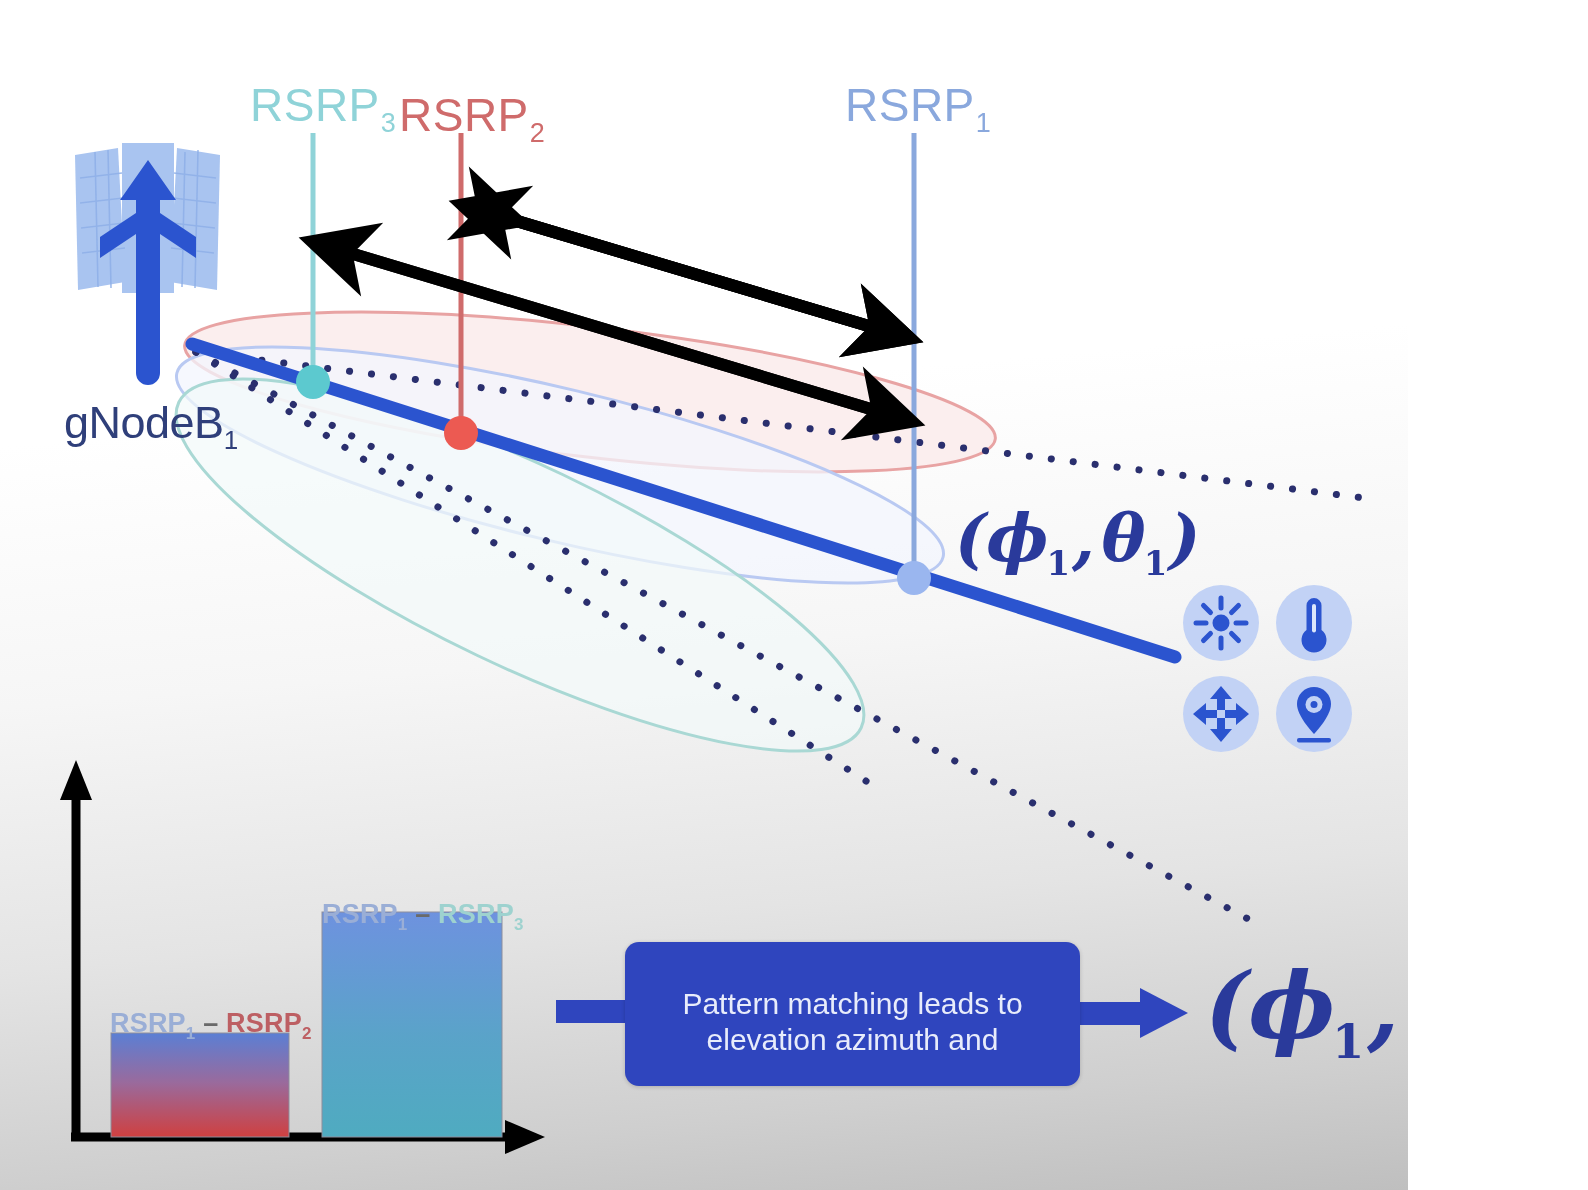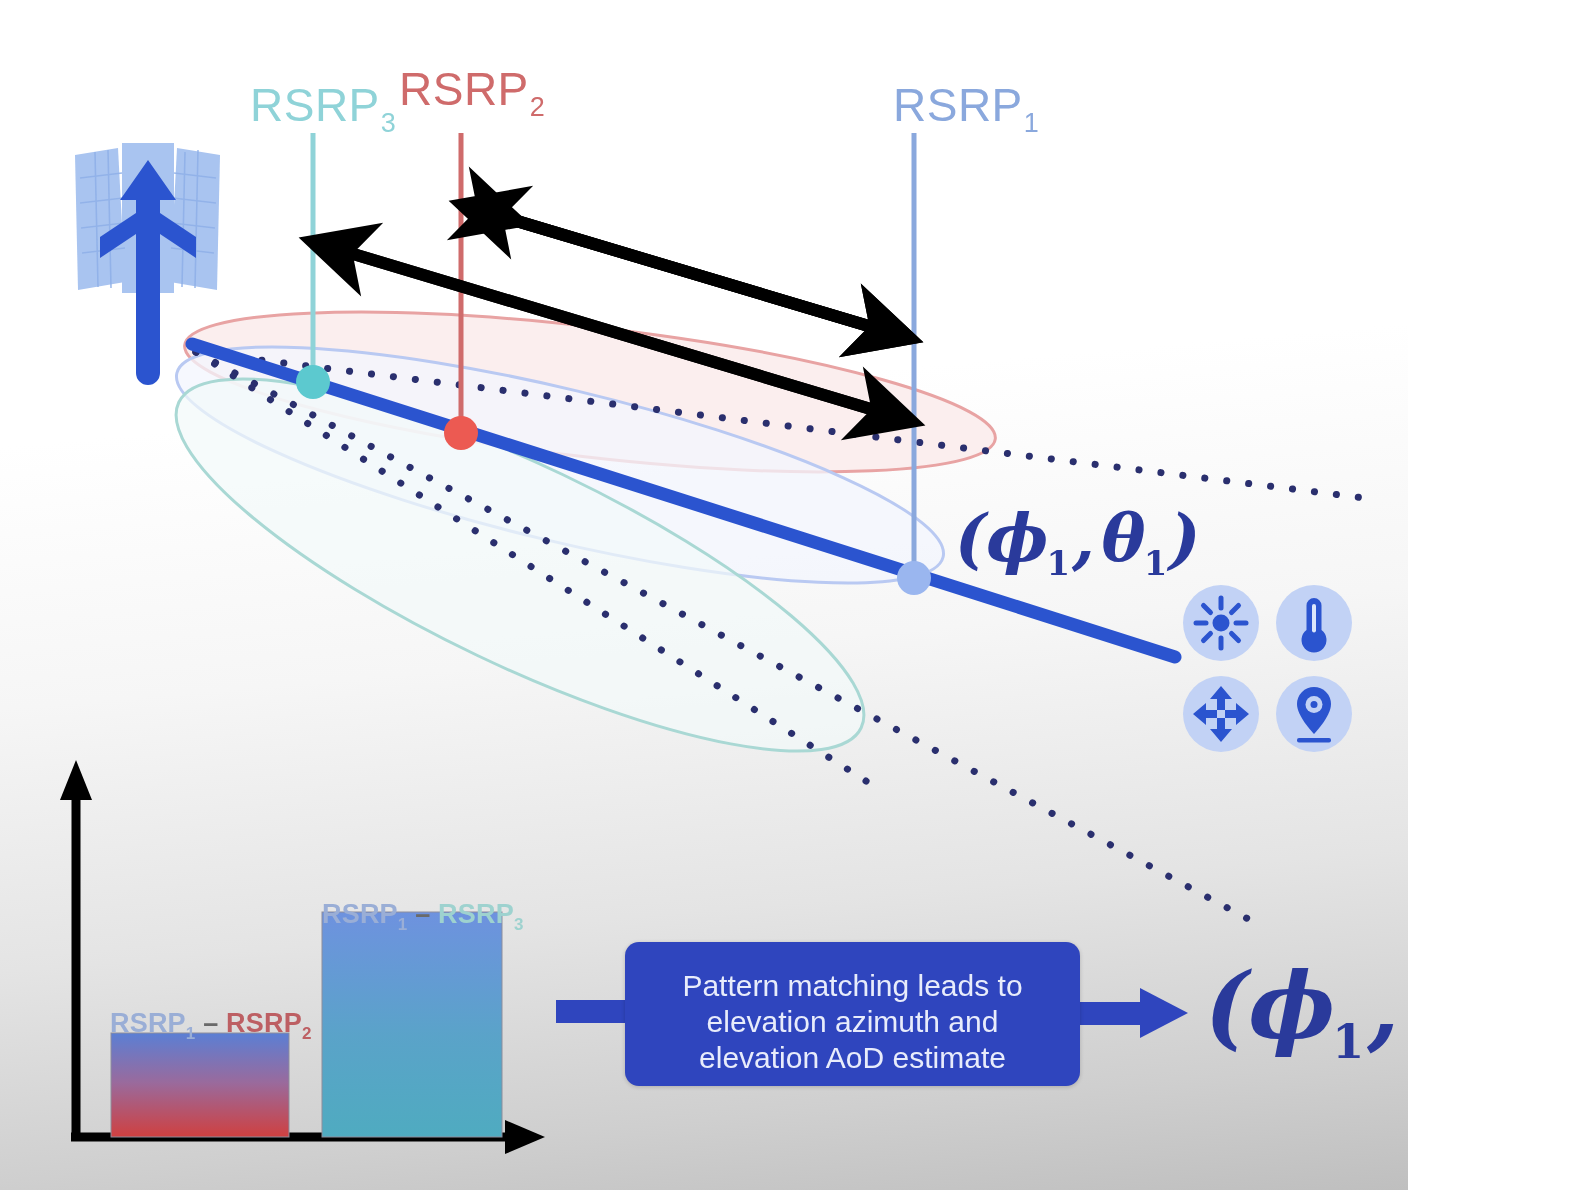--- a/index.html
+++ b/index.html
@@ -33,22 +33,22 @@
     letter-spacing: 0.5px;
   }
   .rsrp-label .sub {
     font-size: 27px;
     vertical-align: baseline;
     position: relative;
     top: 11px;
     left: 1px;
   }
   #rsrp3-label { color: #8fd3d8; left: 250px; top: 82px; }
-  #rsrp2-label { color: #cf6b6b; left: 399px; top: 66px; }
-  #rsrp1-label { color: #8aa8dd; left: 845px; top: 82px; margin-left: 48px; }
+  #rsrp2-label { color: #cf6b6b; left: 399px; top: 92px; }
+  #rsrp1-label { color: #8aa8dd; left: 845px; top: 82px; }
 
   #gnodeb-label {
     color: #2f3f7a;
     font-size: 45px;
     left: 64px;
     top: 400px;
     letter-spacing: -0.5px;
   }
   #gnodeb-label .sub {
     font-size: 26px;
@@ -223,31 +223,32 @@
       <polygon points="1188,1013 1140,988 1140,1038" fill="#2f45be"></polygon>
     </g>
   </svg>
 
   <div class="lbl rsrp-label" id="rsrp3-label"><span>RSRP</span><span class="sub">3</span></div>
 
   <div class="lbl rsrp-label" id="rsrp2-label"><span>RSRP</span><span class="sub">2</span></div>
 
   <div class="lbl rsrp-label" id="rsrp1-label"><span>RSRP</span><span class="sub">1</span></div>
 
+  <div class="lbl" id="gnodeb-label"><span>gNodeB</span><span class="sub">1</span></div>
 
   <div class="angle-pair" id="angle-diagram"><span>(</span><span>ϕ</span><span class="sub">1</span><span>,</span> <span>θ</span><span class="sub">1</span><span>)</span></div>
 
   <div class="angle-pair" id="angle-result"><span>(</span><span>ϕ</span><span class="sub">1</span><span>,</span> <span>θ</span><span class="sub">1</span><span>)</span></div>
 
   <div class="bar-caption" id="cap-bar1"><span class="c-blue">RSRP</span><span class="c-blue sub">1</span><span class="c-dash"> – </span><span class="c-red">RSRP</span><span class="c-red sub">2</span></div>
 
   <div class="bar-caption" id="cap-bar2"><span class="c-blue">RSRP</span><span class="c-blue sub">1</span><span class="c-dash"> – </span><span class="c-teal">RSRP</span><span class="c-teal sub">3</span></div>
 
   <div id="pm-box">
-    <div id="pm-text"><span>Pattern matching leads to</span><br><span>elevation azimuth and</span><br><span>elevation AoD estimate</span></div>
+    <div id="pm-text"><span>Pattern matching leads to</span><br><span>elevation azimuth and</span><br></div>
   </div>
 
   <div class="sensor-icon" id="sensor-brightness">
     <svg viewBox="0 0 76 76">
       <circle cx="38" cy="38" r="8.5" fill="#2b54cf"></circle>
       <g stroke="#2b54cf" stroke-width="5" stroke-linecap="round">
         <line x1="38" y1="13" x2="38" y2="23"></line>
         <line x1="38" y1="53" x2="38" y2="63"></line>
         <line x1="13" y1="38" x2="23" y2="38"></line>
         <line x1="53" y1="38" x2="63" y2="38"></line>

